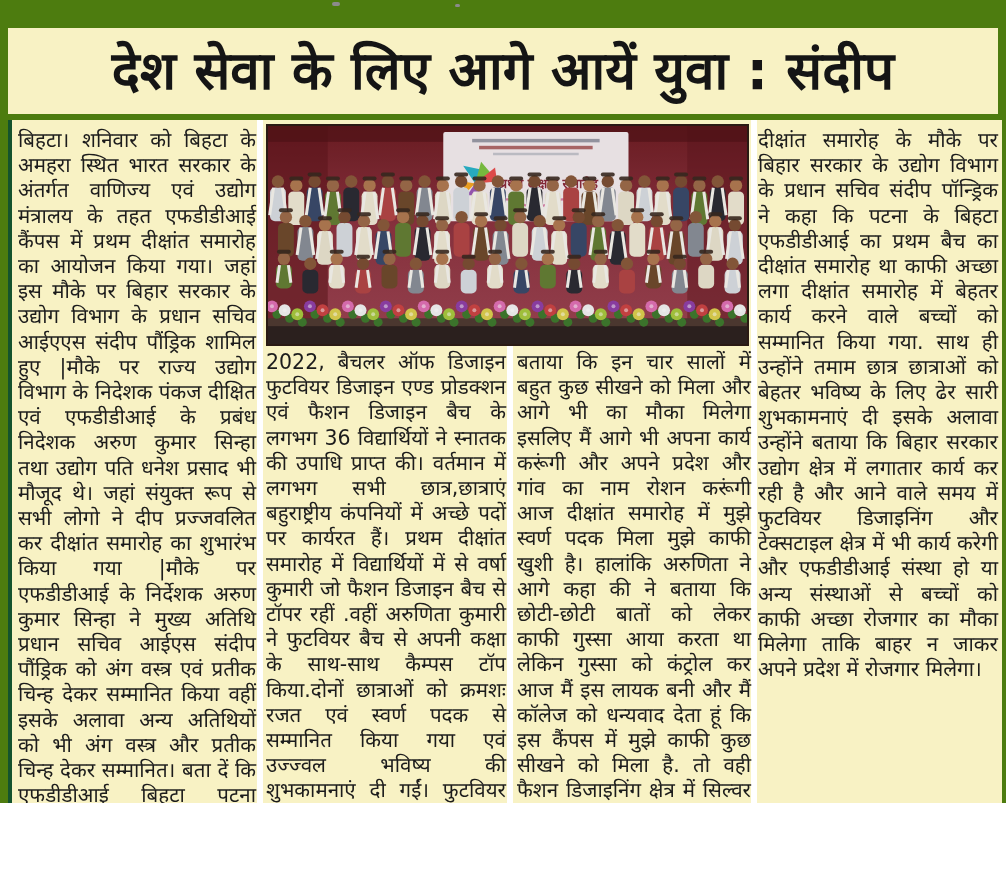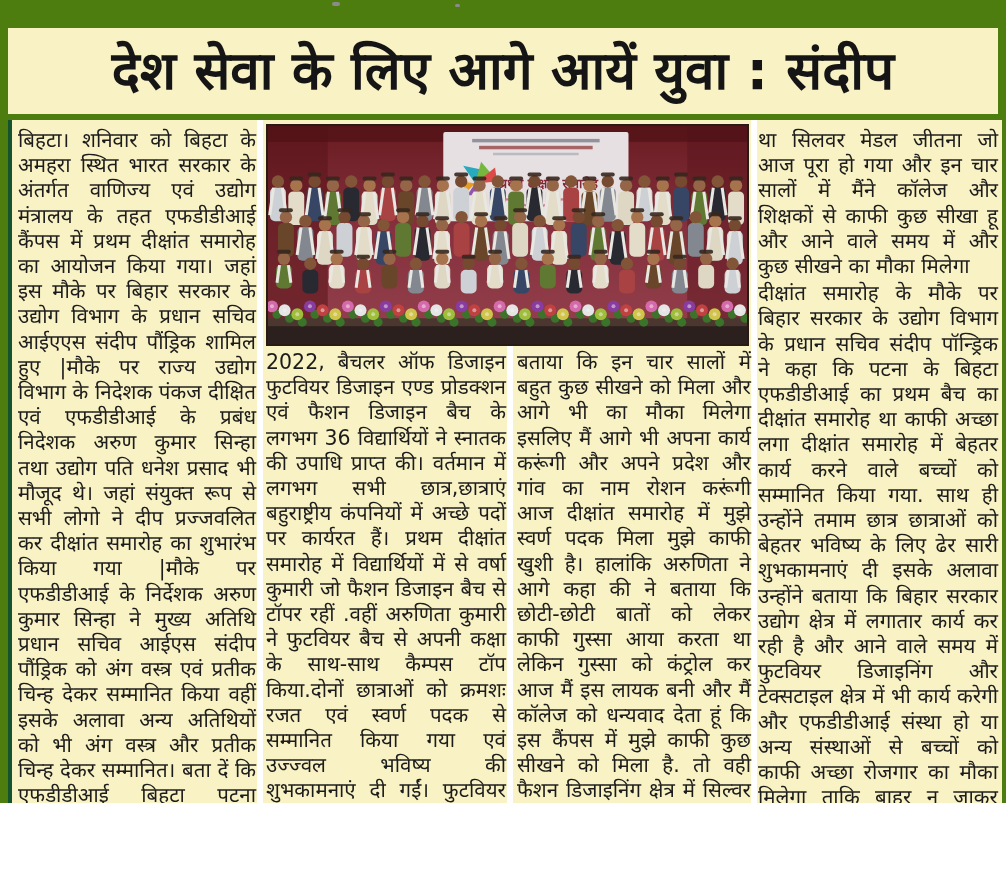--- a/index.html
+++ b/index.html
@@ -657,21 +657,20 @@
 
     <div class="col col2">
       <p>2022, बैचलर ऑफ डिजाइन फुटवियर डिजाइन एण्ड प्रोडक्शन एवं फैशन डिजाइन बैच के लगभग 36 विद्यार्थियों ने स्नातक की उपाधि प्राप्त की। वर्तमान में लगभग सभी छात्र,छात्राएं  बहुराष्ट्रीय कंपनियों में अच्छे पदों पर कार्यरत हैं। प्रथम दीक्षांत समारोह में विद्यार्थियों में से वर्षा कुमारी जो फैशन डिजाइन बैच से टॉपर रहीं .वहीं अरुणिता कुमारी ने फुटवियर बैच से अपनी कक्षा के साथ-साथ कैम्पस टॉप किया.दोनों छात्राओं को क्रमशः रजत एवं स्वर्ण पदक से सम्मानित किया गया एवं उज्ज्वल भविष्य की शुभकामनाएं दी गईं। फुटवियर डिजाइनिंग से स्वर्ण पदक जीतने वाली छात्रा अरूणिता ने</p>
     </div>
 
     <div class="col col3">
       <p>बताया कि इन चार सालों में बहुत कुछ सीखने को मिला और आगे भी का मौका मिलेगा इसलिए मैं आगे भी अपना कार्य करूंगी और अपने प्रदेश और गांव का नाम रोशन करूंगी आज दीक्षांत समारोह में मुझे स्वर्ण पदक मिला मुझे काफी खुशी है। हालांकि अरुणिता ने आगे कहा की ने बताया कि छोटी-छोटी बातों को लेकर काफी गुस्सा आया करता था लेकिन गुस्सा को कंट्रोल कर आज मैं इस लायक बनी और मैं कॉलेज को धन्यवाद देता हूं कि इस कैंपस में मुझे काफी कुछ सीखने को मिला है. तो वही फैशन डिजाइनिंग क्षेत्र में सिल्वर मैडल जितने वाली छात्रा वर्षा कुमारी ने बताया कि मुझे काफी अच्छा लग रहा है मेरा सपना</p>
     </div>
 
     <div class="col col4">
-      <p>था सिलवर मेडल जीतना जो आज पूरा हो गया और इन चार सालों में मैंने कॉलेज और शिक्षकों से काफी कुछ सीखा हू और आने वाले समय में और कुछ सीखने का मौका मिलेगा</p>
       <p>दीक्षांत समारोह के मौके पर बिहार सरकार के उद्योग विभाग के प्रधान सचिव संदीप पॉन्ड्रिक ने कहा कि पटना के बिहटा एफडीडीआई का प्रथम बैच का दीक्षांत समारोह था काफी अच्छा लगा दीक्षांत समारोह में बेहतर कार्य करने वाले बच्चों को सम्मानित किया गया. साथ ही उन्होंने तमाम छात्र छात्राओं को बेहतर भविष्य के लिए ढेर सारी शुभकामनाएं दी इसके अलावा उन्होंने बताया कि बिहार सरकार उद्योग क्षेत्र में लगातार कार्य कर रही है और आने वाले समय में फुटवियर डिजाइनिंग और टेक्सटाइल क्षेत्र में भी कार्य करेगी और एफडीडीआई संस्था हो या अन्य संस्थाओं से बच्चों को काफी अच्छा  रोजगार का मौका मिलेगा ताकि बाहर न जाकर अपने प्रदेश में रोजगार मिलेगा।</p>
     </div>
 
   </div>
 
   <div class="bottom-rule-thin"></div>
   <div class="bottom-rule-thick"></div>
 
   <div class="masthead">
     <span>नवबिहार टाइम्स</span>

